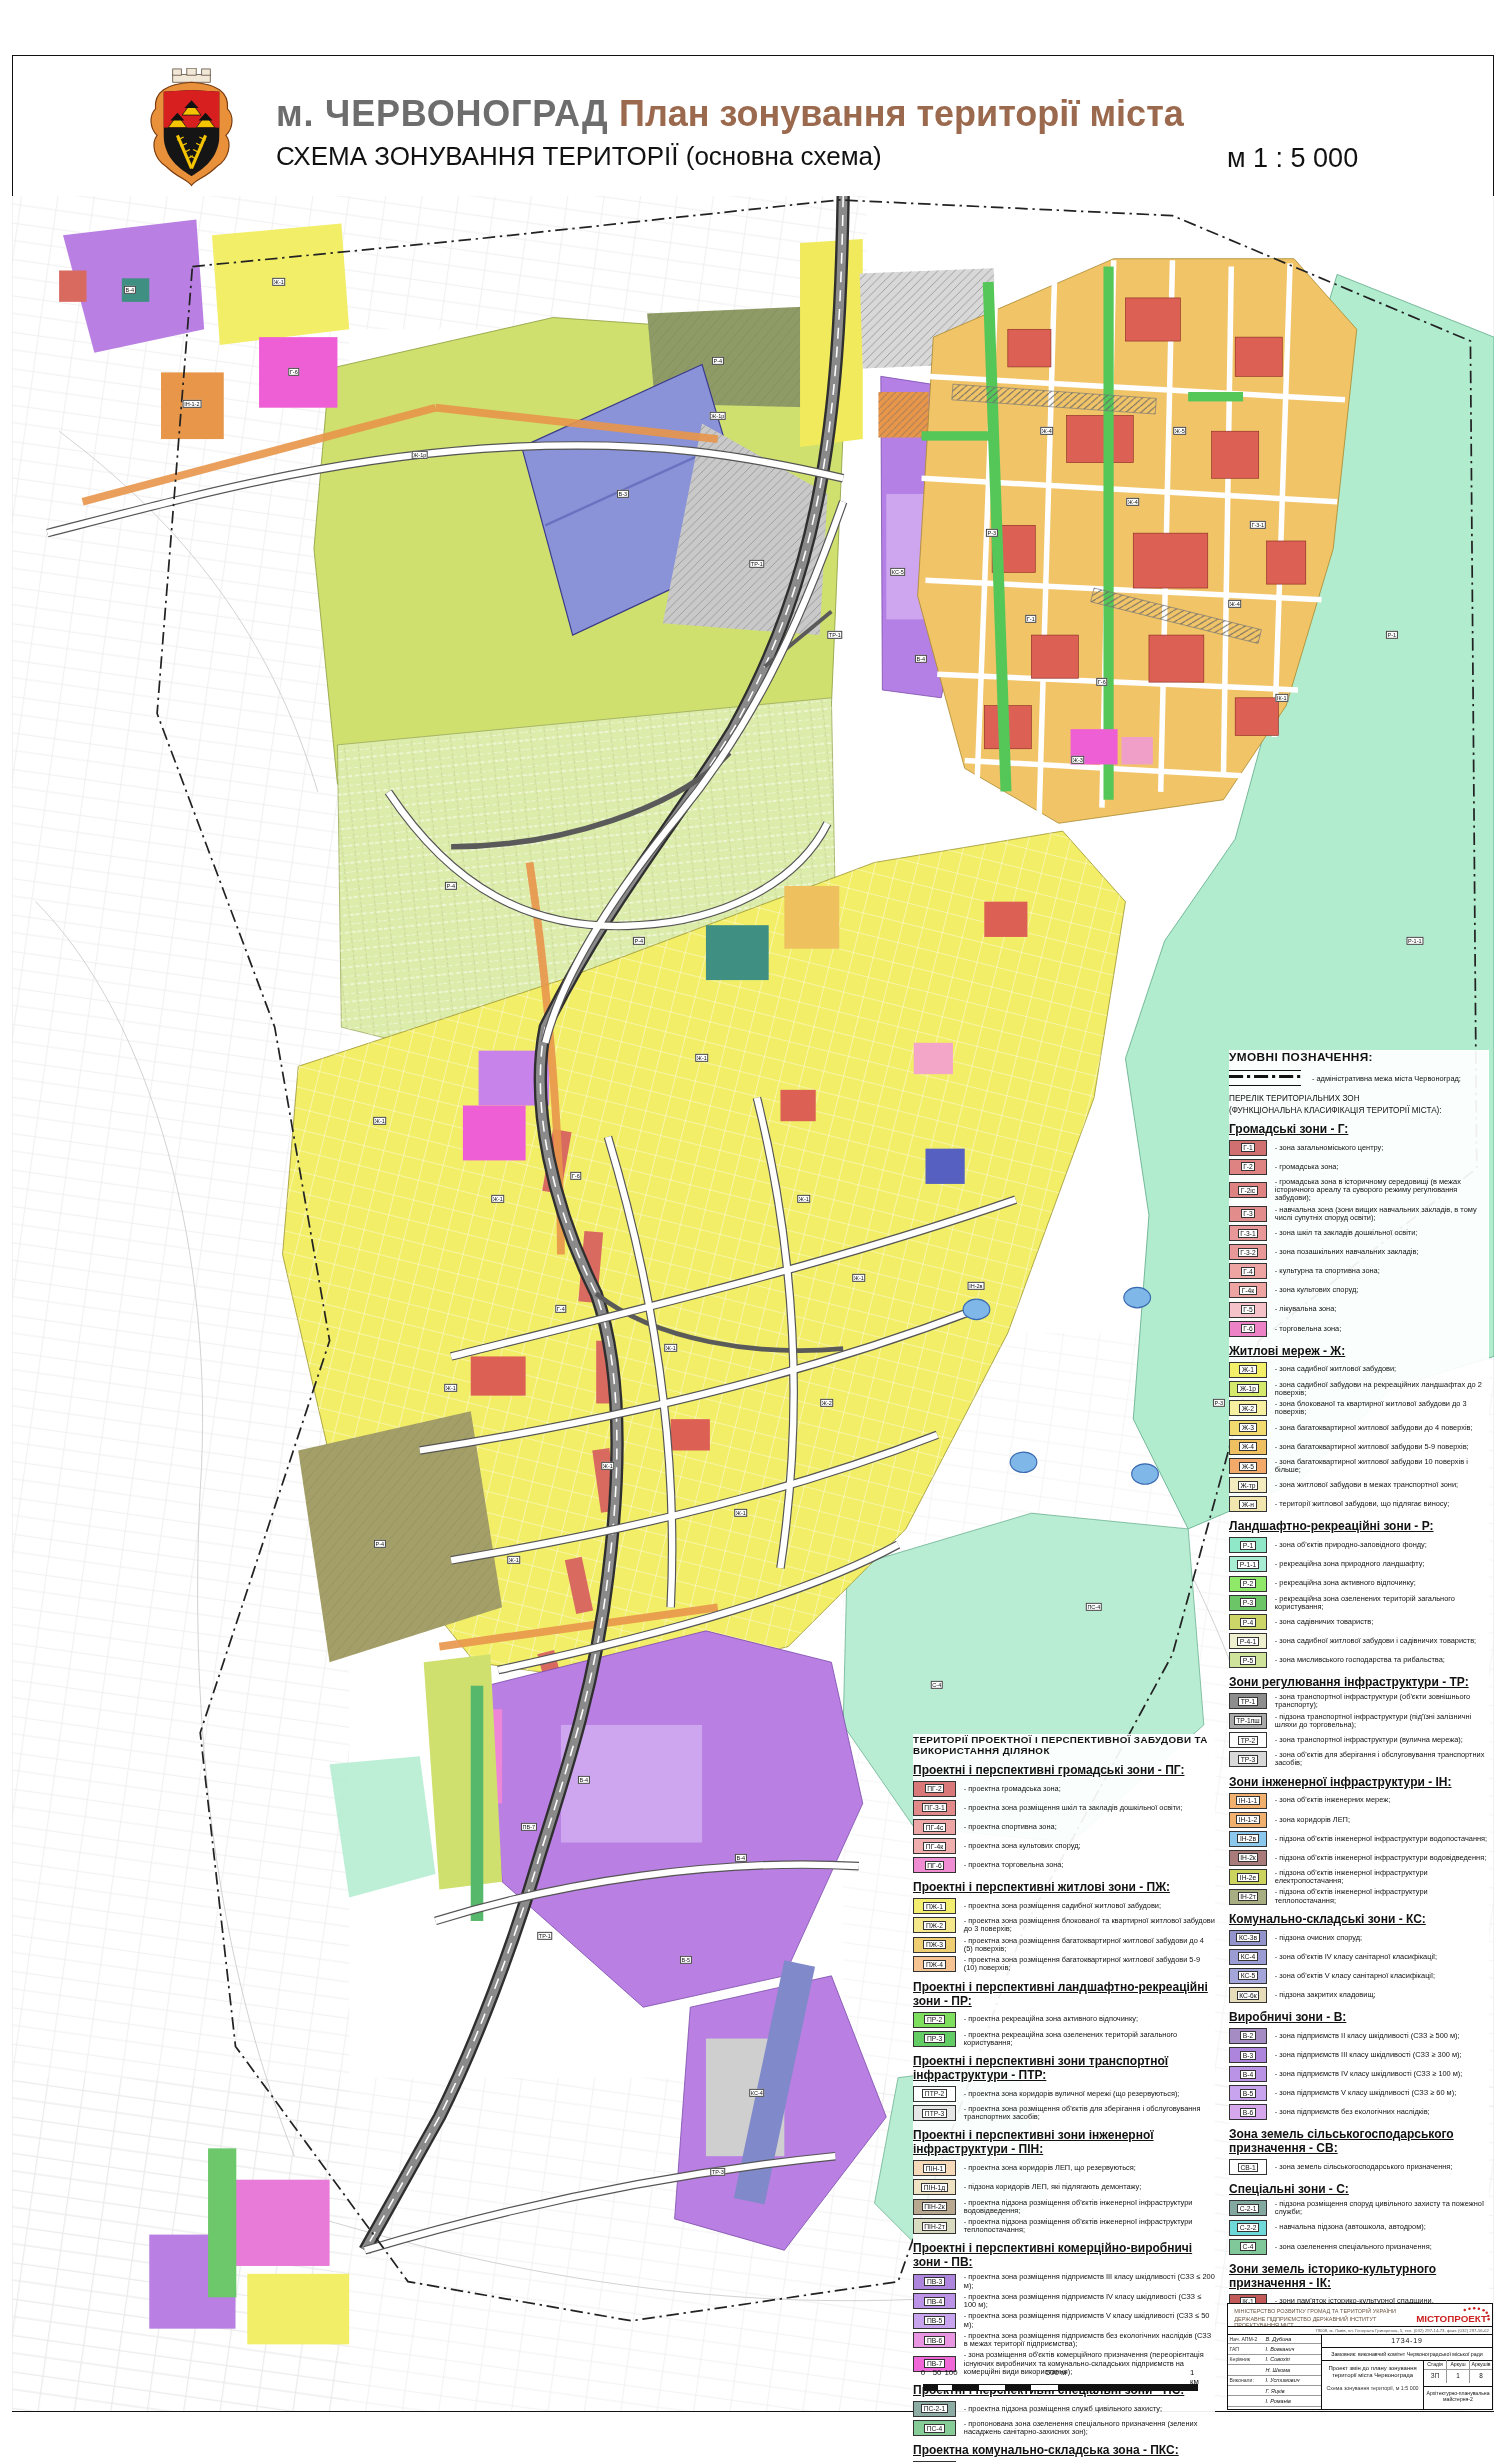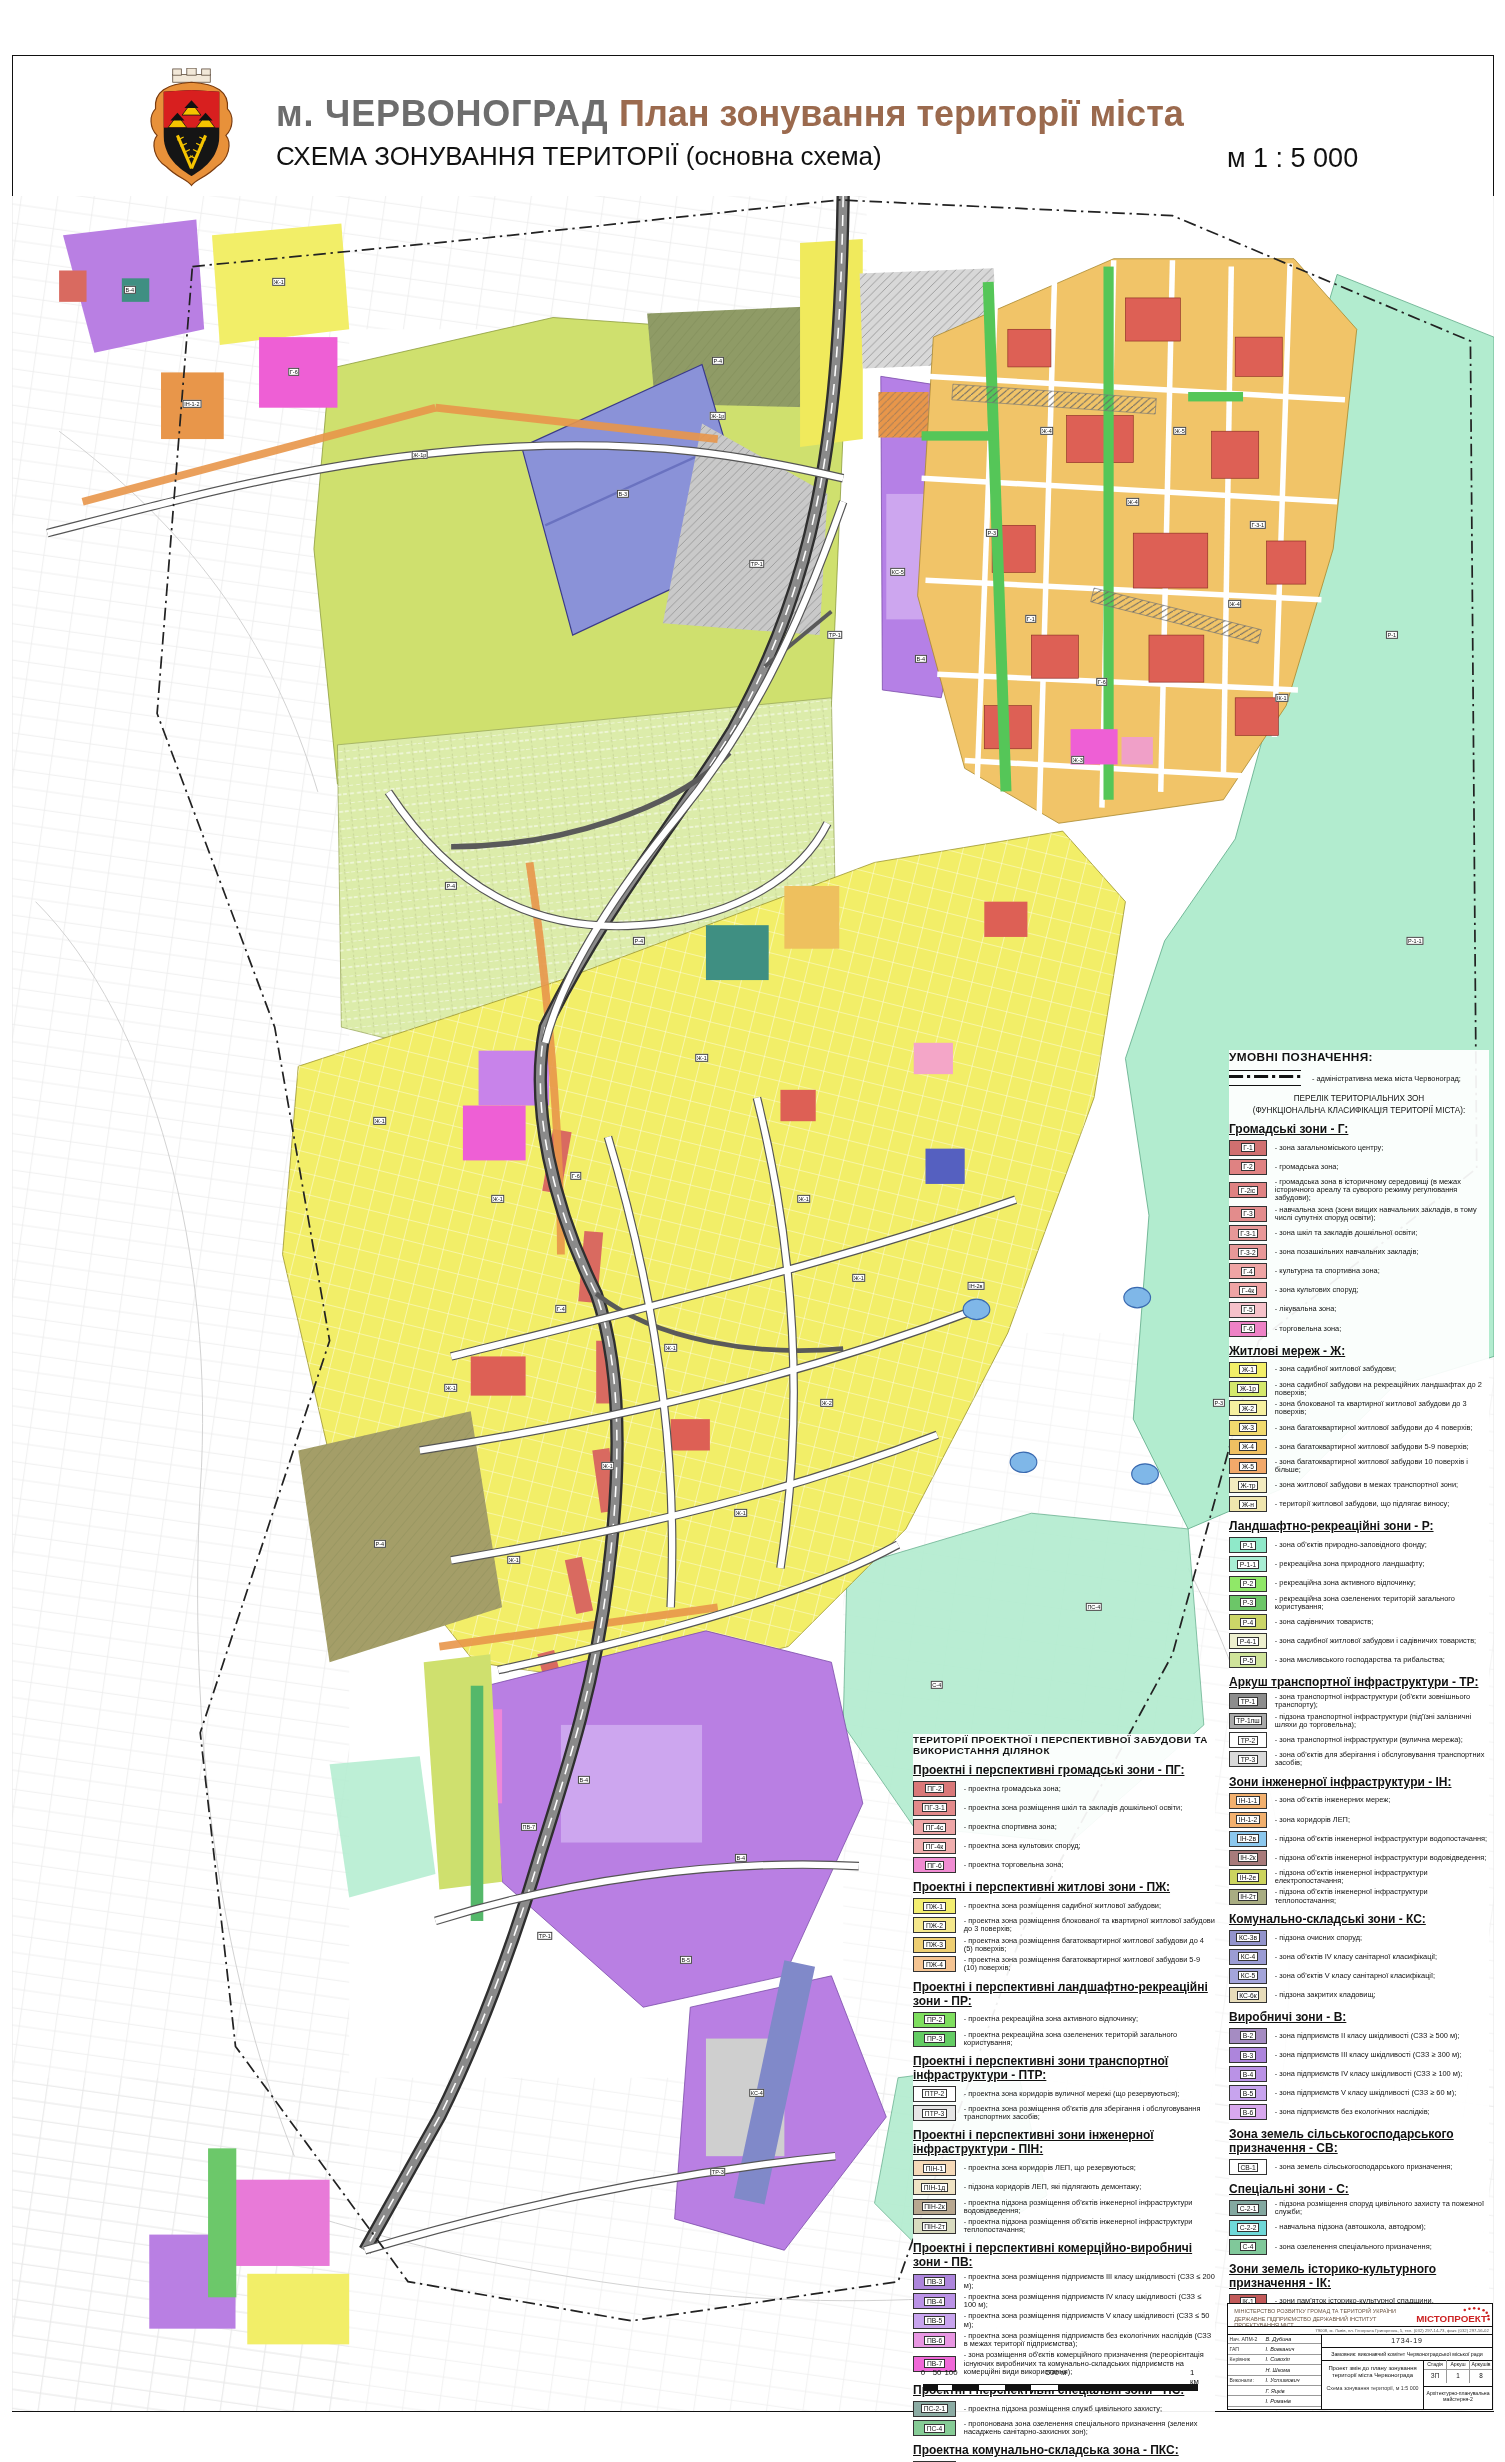--- a/index.html
+++ b/index.html
@@ -17,21 +17,21 @@
   #map svg{position:absolute;left:0;top:0;}
   .map-label{position:absolute;transform:translate(-50%,-50%);font-size:5.5px;line-height:6.3px;background:#fff;border:0.8px solid #444;padding:0 0.8px;white-space:nowrap;color:#111;}
   
   .legend{background:rgba(255,255,255,0.93);}
   #legend-right{left:1229px;top:1050px;width:260px;}
   #legend-left{left:913px;top:1734px;width:302px;}
   .lg-title{font-size:11.8px;font-weight:bold;letter-spacing:0.4px;margin:0 0 6.3px 0;}
   .lg-admline{display:flex;align-items:center;margin:4.7px 0 7.8px 0;}
   .lg-admrule{border-top:1.2px solid #111;width:72px;}
   .lg-admtext{font-size:7.4px;margin-left:11px;}
-  .lg-h2{font-size:8.2px;line-height:9.4px;margin:2px 0;text-align:center;}
+  .lg-h2{font-size:8.2px;line-height:9.4px;margin:2px 0;}
   .lg-group-h{font-size:12px;font-weight:bold;text-decoration:underline;margin:7px 0 3.9px 0;}
   .lg-item{display:flex;align-items:center;margin:3.1px 0;}
   .lg-sw{width:36px;min-width:36px;height:14px;border:0.8px solid #333;display:flex;align-items:center;justify-content:center;}
   .lg-code{font-size:6.7px;line-height:7px;background:#fff;border:0.8px solid #333;padding:0 1.6px;white-space:nowrap;}
   .lg-text{font-size:7.4px;line-height:8.2px;margin-left:7.8px;}
   #legend-left .lg-title{font-size:9.8px;margin-bottom:1.6px;}
   #legend-left .lg-sw{width:41px;min-width:41px;}
   
   .stripes-h{background-image:repeating-linear-gradient(0deg,#d97c2e 0 2.4px,rgba(0,0,0,0) 2.4px 4.7px);}
   .stripes-v{background-image:repeating-linear-gradient(90deg,#8a9a66 0 2.4px,rgba(0,0,0,0) 2.4px 5.5px);}
@@ -556,21 +556,21 @@
           <span class="lg-code">Р-4-1</span>
         </div>
         <div class="lg-text">- зона садибної житлової забудови і садівничих товариств;</div>
       </div>
       <div class="lg-item">
         <div class="lg-sw dots-g" style="background: rgb(207, 227, 154);">
           <span class="lg-code">Р-5</span>
         </div>
         <div class="lg-text">- зона мисливського господарства та рибальства;</div>
       </div>
-      <div class="lg-group-h">Аркуш транспортної інфраструктури - ТР:</div>
+      <div class="lg-group-h">Зони регулювання інфраструктури - ТР:</div>
       <div class="lg-item">
         <div class="lg-sw" style="background: rgb(141, 141, 141);">
           <span class="lg-code">ТР-1</span>
         </div>
         <div class="lg-text">- зона транспортної інфраструктури (об'єкти зовнішнього транспорту);</div>
       </div>
       <div class="lg-item">
         <div class="lg-sw" style="background: rgb(169, 169, 169);">
           <span class="lg-code">ТР-1пш</span>
         </div>

